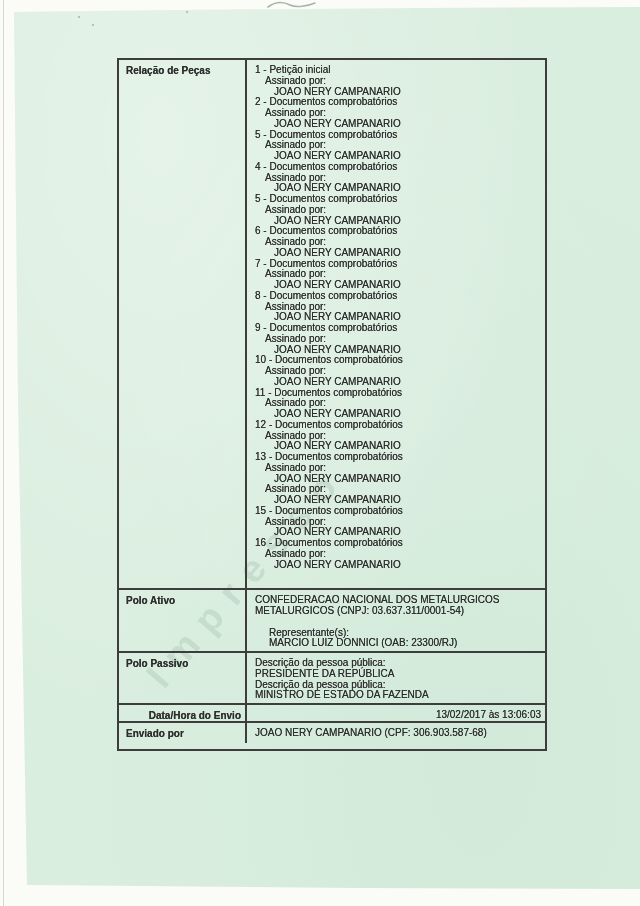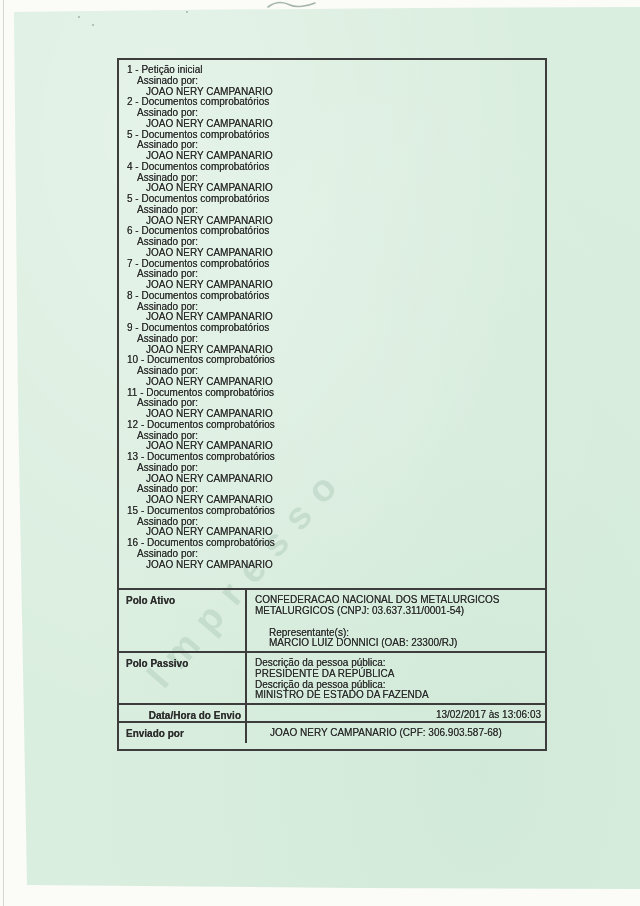--- a/index.html
+++ b/index.html
@@ -39,21 +39,21 @@
     border:2px solid var(--border);
     color:var(--text);z-index:2;
     text-shadow:0 0 0.5px rgba(45,45,45,0.85);
   }
   .row{display:flex;width:100%;}
   .row + .row{border-top:2px solid var(--border);}
   .row-pecas{height:528px;}
   .row-ativo{height:63px;}
   .row-passivo{height:52px;}
   .row-data{height:18px;text-align:right;}
-  .row-enviado{height:22px;gap:15px;}
+  .row-enviado{height:22px;}
   .cell-label{
     flex:0 0 128px;width:128px;border-right:2px solid var(--border);
     padding:5px 4px 0 7px;font-weight:bold;font-size:10px;line-height:11px;
   }
   .cell-content{flex:1;padding:5px 4px 0 8px;font-size:10px;line-height:10.75px;}
   .line{white-space:nowrap;}
   .p-assin{padding-left:10px;}
   .p-signer{padding-left:19px;}
   .rep-block{margin-top:11px;padding-left:14px;}
 </style>
@@ -69,20 +69,21 @@
   </svg>
   <div class="speck" style="left:78px;top:16px;"></div>
   <div class="speck" style="left:186px;top:11px;"></div>
   <div class="speck" style="left:92px;top:24px;"></div>
 
   <div class="watermark">Impresso</div>
 
   <div class="doc-table">
 
     <div class="row row-pecas">
+      <div class="cell-label">Relação de Peças</div>
       <div class="cell-content">
           <div>
             <div class="line p-title">1 - Petição inicial</div>
             <div class="line p-assin">Assinado por:</div>
             <div class="line p-signer">JOAO NERY CAMPANARIO</div>
           </div>
           <div>
             <div class="line p-title">2 - Documentos comprobatórios</div>
             <div class="line p-assin">Assinado por:</div>
             <div class="line p-signer">JOAO NERY CAMPANARIO</div>

